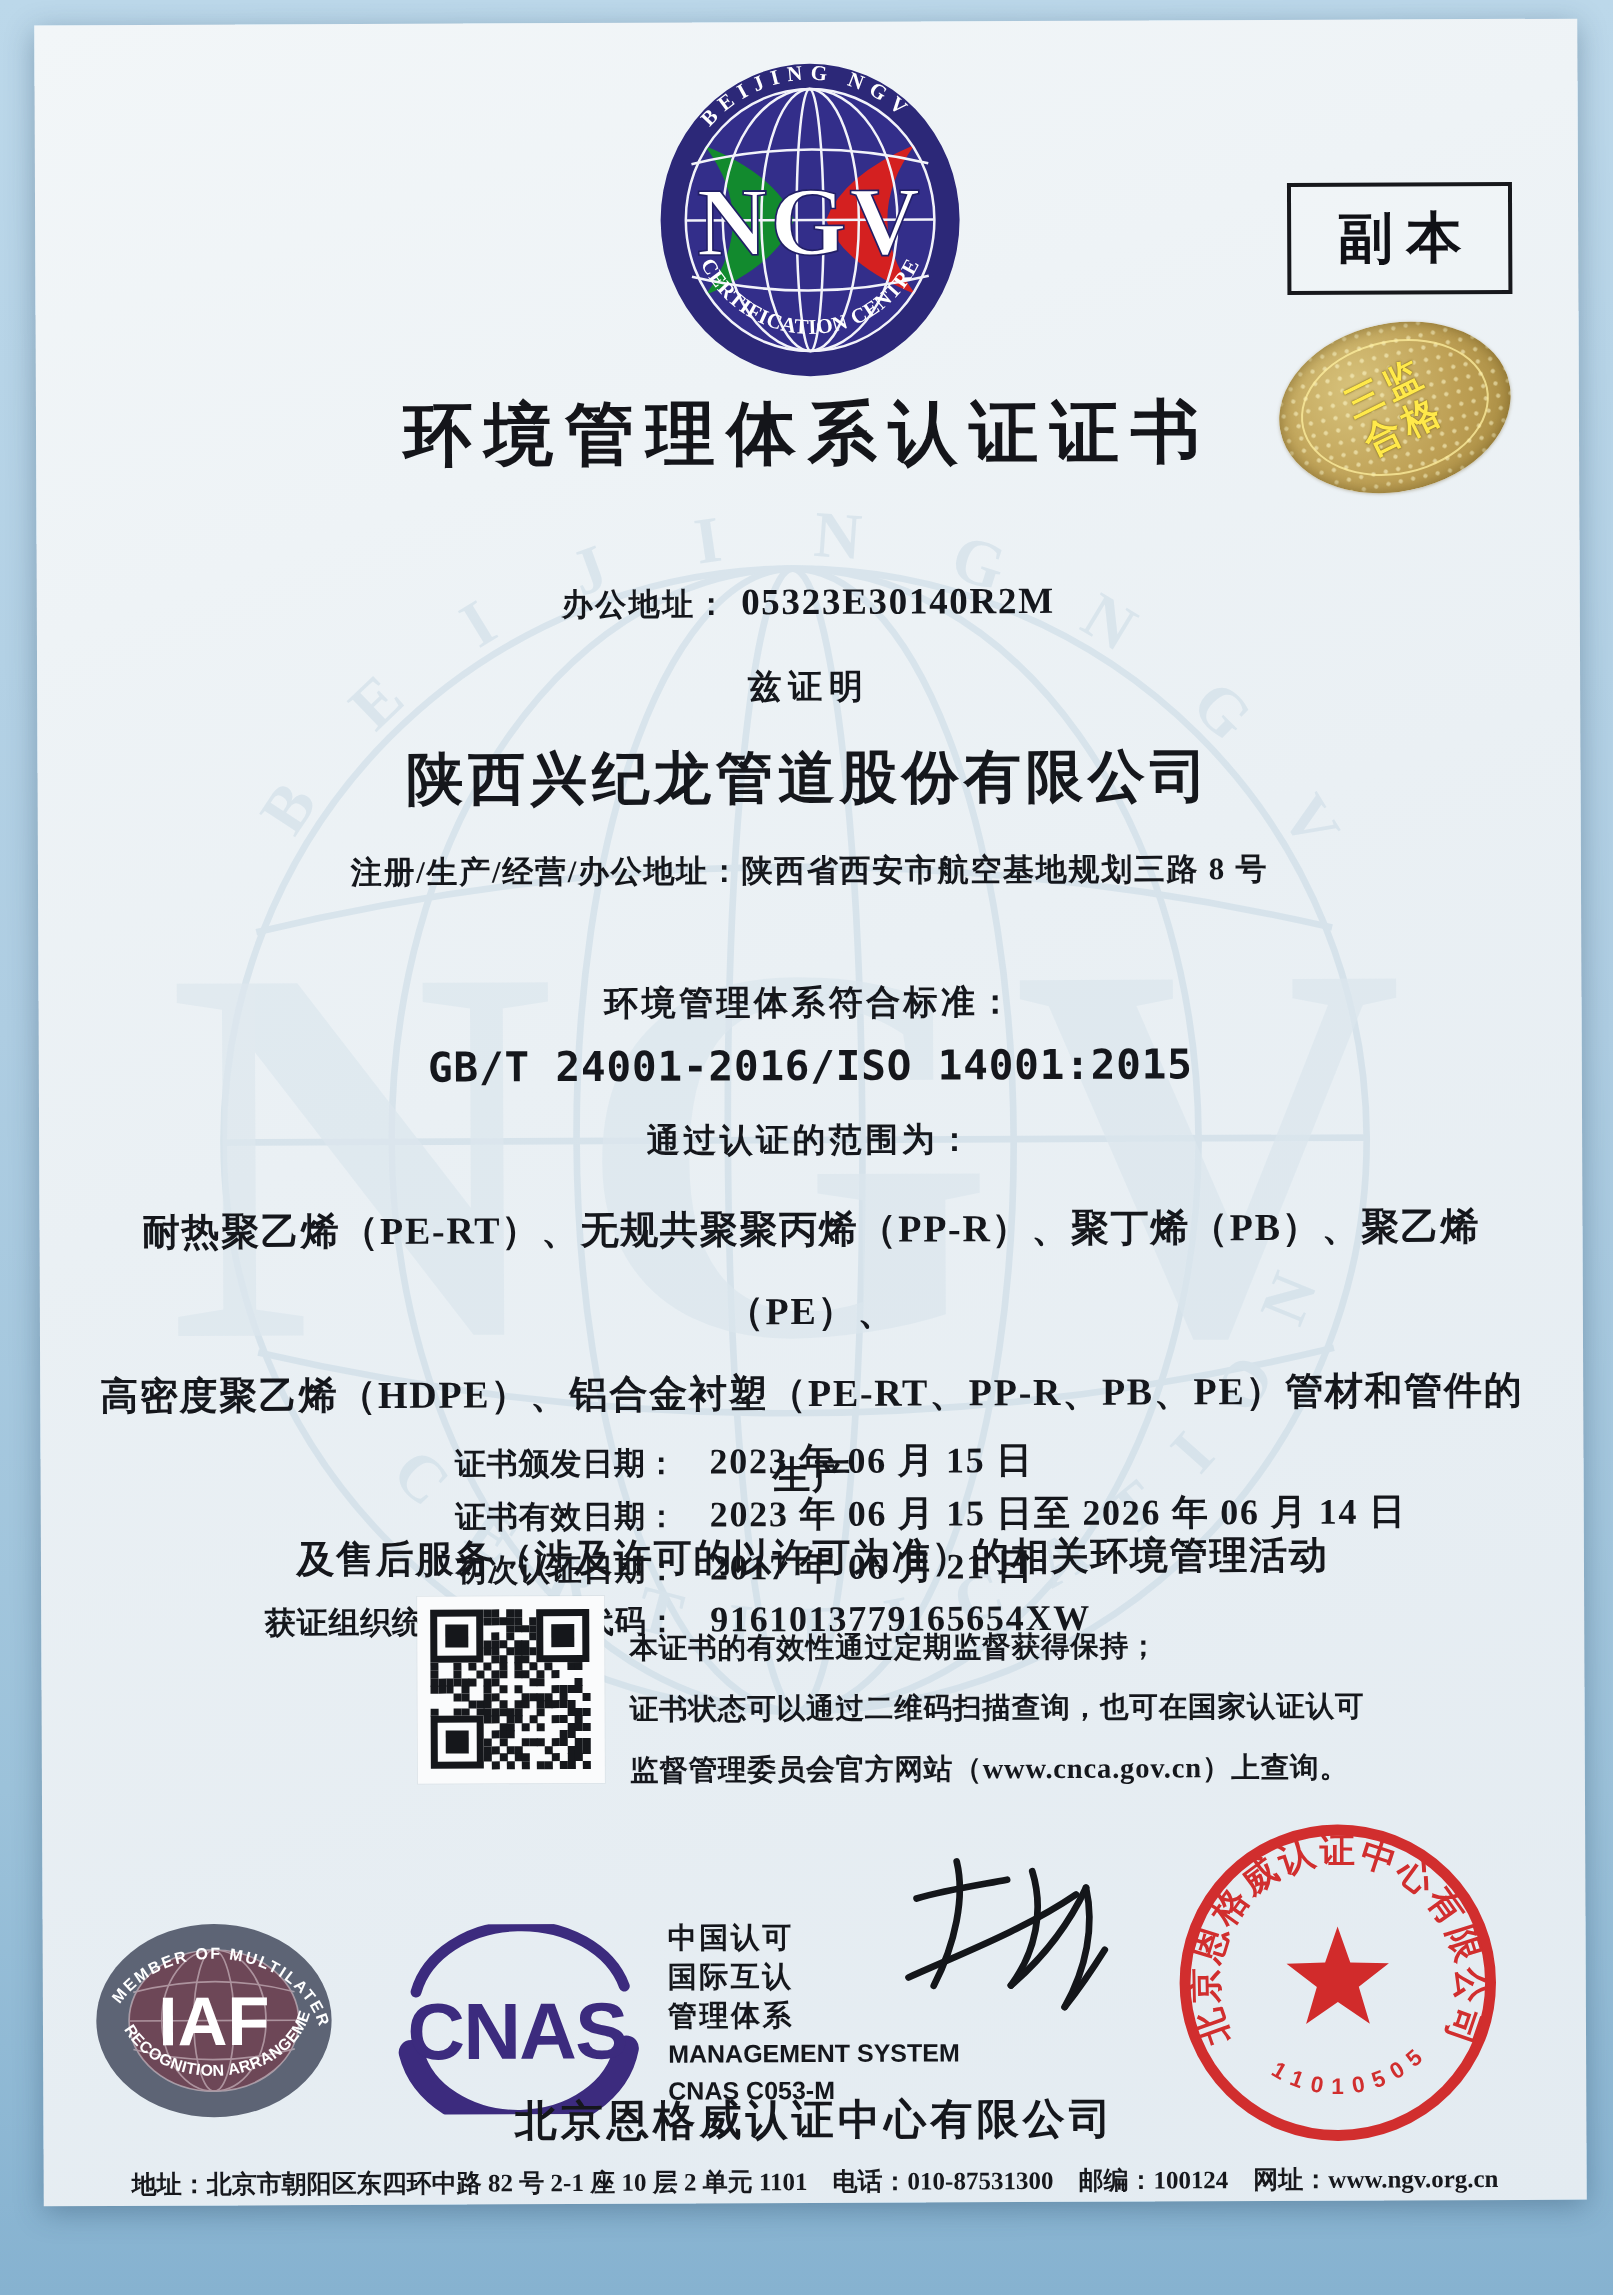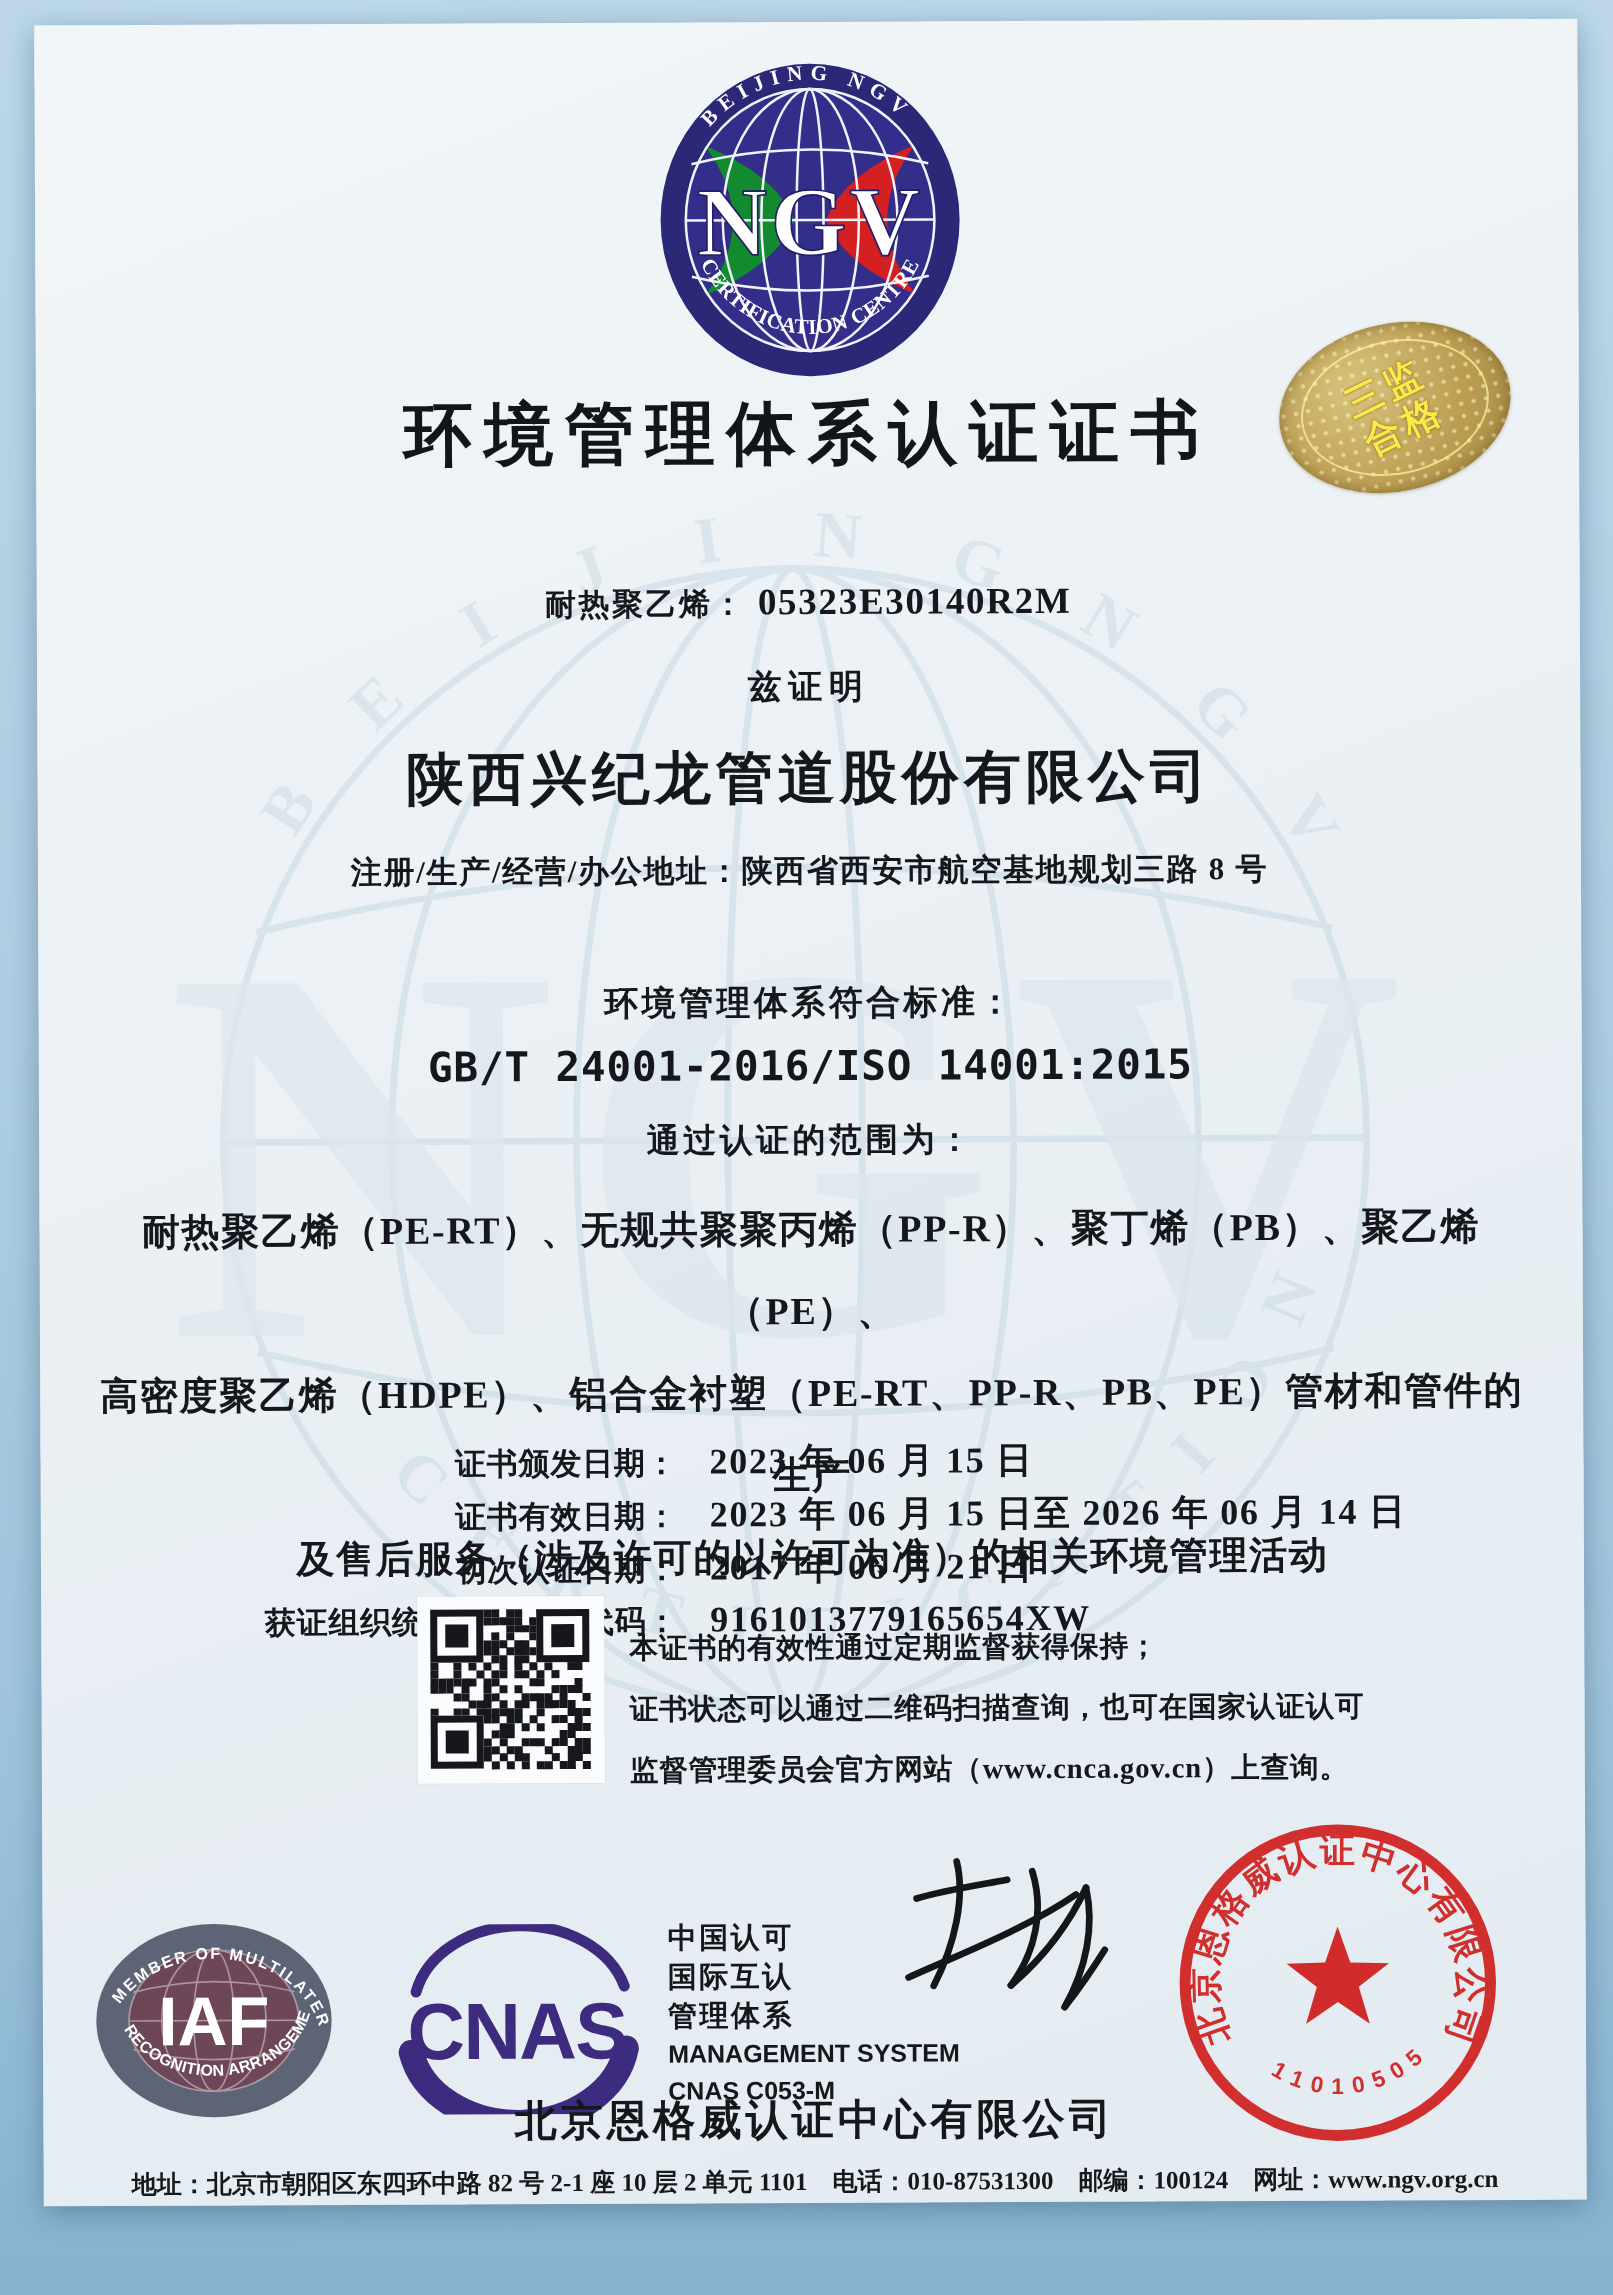--- a/index.html
+++ b/index.html
@@ -125,32 +125,35 @@
       <path id="lgBot" d="M 40,212 A 146,152 0 0 0 322,212"></path>
     </defs>
     <text font-size="25" font-weight="bold" fill="#ffffff" font-family="Liberation Serif, serif" letter-spacing="6">
       <textPath href="#lgTop" xlink:href="#lgTop" startOffset="120" textLength="260">BEIJING  NGV</textPath>
     </text>
     <text font-size="25" font-weight="bold" fill="#ffffff" font-family="Liberation Serif, serif" letter-spacing="4">
       <textPath href="#lgBot" xlink:href="#lgBot" startOffset="30" textLength="330">CERTIFICATION  CENTRE</textPath>
     </text>
   </svg>
 
+  <div class="abs copy-box">
+    <span>副本</span>
+  </div>
 
   <div class="abs gold-seal">
     <div class="gold-seal-text">
       <span>三监</span>
       <span>合格</span>
     </div>
   </div>
 
   <div class="abs ctr title">环境管理体系认证证书</div>
 
   <div class="abs ctr cert-line">
-    <span class="lbl">耐热聚乙烯：</span><span class="val">05323E30140R2M</span>
+    <span class="lbl">办公地址：</span><span class="val">05323E30140R2M</span>
   </div>
 
   <div class="abs ctr declaration">兹证明</div>
   <div class="abs ctr company">陕西兴纪龙管道股份有限公司</div>
   <div class="abs ctr company-address">注册/生产/经营/办公地址：陕西省西安市航空基地规划三路 8 号</div>
 
   <div class="abs ctr std-heading">环境管理体系符合标准：</div>
   <div class="abs ctr standard">GB/T 24001-2016/ISO 14001:2015</div>
 
   <div class="abs ctr scope-heading">通过认证的范围为：</div>

